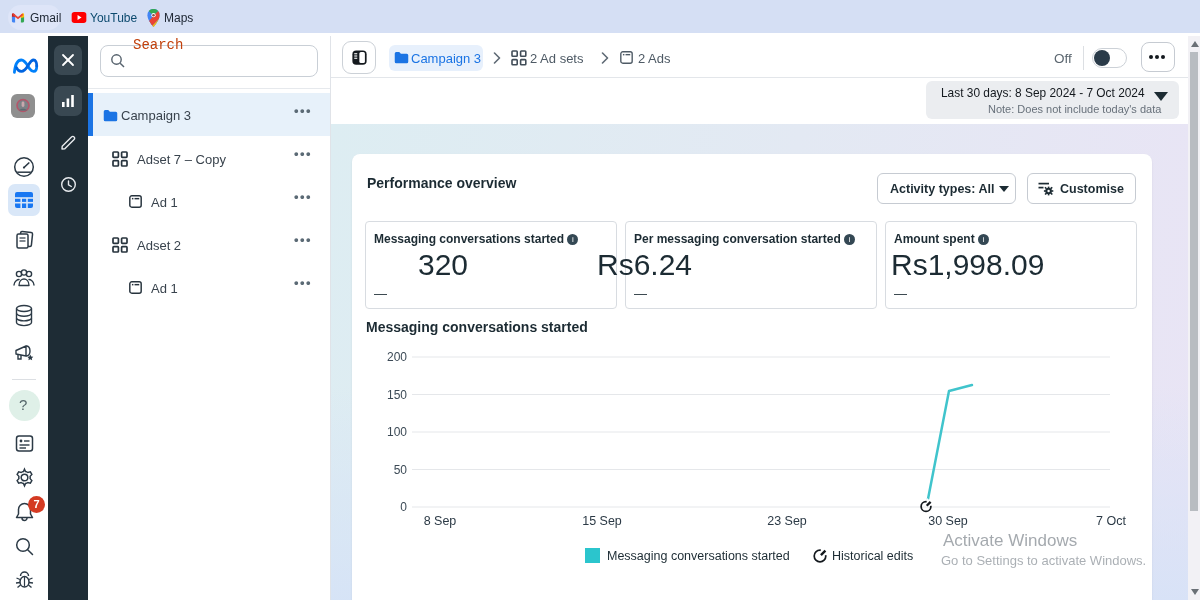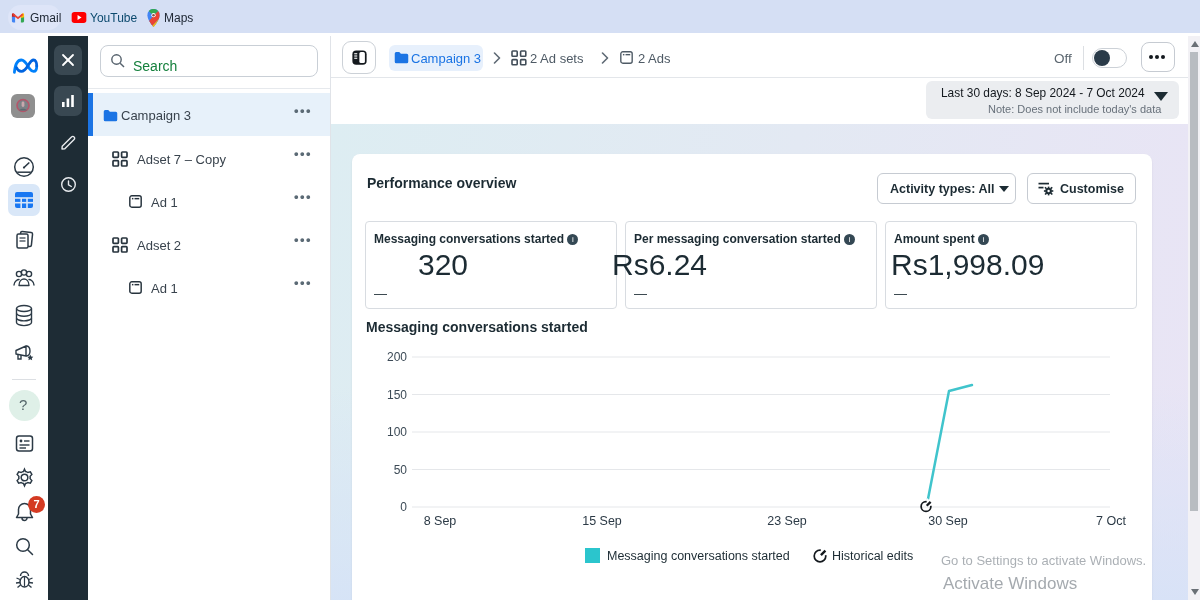--- a/index.html
+++ b/index.html
@@ -168,21 +168,21 @@
   <path d="M8.5 5 v3.8 l2.8 1.7" fill="none" stroke="#e8ebee" stroke-width="1.4" stroke-linecap="round"></path>
 </svg>
 
 <div class="abs" style="left:88px;top:36px;width:243px;height:564px;background:#fff;border-right:1px solid #e0e3e8;"></div>
 
 <div class="abs" style="left:100px;top:45px;width:218px;height:32px;border:1px solid #c9cfd6;border-radius:8px;background:#fff;"></div>
 <svg class="abs" style="left:110px;top:53px;" width="16" height="16" viewBox="0 0 16 16">
   <circle cx="6.5" cy="6.5" r="4.7" fill="none" stroke="#55616c" stroke-width="1.4"></circle>
   <line x1="10.2" y1="10.2" x2="14" y2="14" stroke="#55616c" stroke-width="1.4"></line>
 </svg>
-<div class="abs" style="left:133px;top:58px;font-size:14px;color:#15803d;">Search</div>
+<div class="abs" style="left:133px;top:37px;font-size:14px;color:#c2410c;font-family:Liberation Mono, monospace;">Search</div>
 <div class="abs" style="left:88px;top:88px;width:242px;height:1px;background:#e6e9ed;"></div>
 
 <div class="abs" style="left:88px;top:93px;width:242px;height:43px;background:#e7f1fa;border-left:5px solid #1b74e4;"></div>
 <svg class="abs" style="left:103px;top:109px;" width="15" height="13" viewBox="0 0 20 17">
   <path fill="#1b74e4" d="M1 3a2 2 0 0 1 2-2h4l2.2 2.5H17a2 2 0 0 1 2 2V14a2 2 0 0 1-2 2H3a2 2 0 0 1-2-2V3z"></path>
 </svg>
 <div class="abs" style="left:121px;top:108px;font-size:13px;color:#39434d;">Campaign 3</div>
 <div class="abs" style="left:294px;top:103px;font-size:13px;letter-spacing:1.5px;color:#5b6a75;font-weight:700;">•••</div>
 
 <svg class="abs" style="left:112px;top:151px;" width="16" height="16" viewBox="0 0 16 16">
@@ -312,21 +312,21 @@
 
 <div class="abs" style="left:365px;top:221px;width:252px;height:88px;border:1px solid #d8dce1;border-radius:4px;background:#fff;"></div>
 <div class="abs" style="left:625px;top:221px;width:252px;height:88px;border:1px solid #d8dce1;border-radius:4px;background:#fff;"></div>
 <div class="abs" style="left:885px;top:221px;width:252px;height:88px;border:1px solid #d8dce1;border-radius:4px;background:#fff;"></div>
 
 <div class="abs" style="left:374px;top:232px;font-size:12px;font-weight:700;color:#1c2b33;">Messaging conversations started <span style="display:inline-block;width:11px;height:11px;border-radius:50%;background:#344854;color:#fff;font-size:8px;font-weight:400;text-align:center;line-height:11px;vertical-align:1px;">i</span></div>
 <div class="abs" style="left:373px;top:248px;font-size:30px;font-weight:400;color:#1c2b33;margin-left:45px;">320</div>
 <div class="abs" style="left:374px;top:286px;font-size:13px;color:#1c2b33;">—</div>
 
 <div class="abs" style="left:634px;top:232px;font-size:12px;font-weight:700;color:#1c2b33;">Per messaging conversation started <span style="display:inline-block;width:11px;height:11px;border-radius:50%;background:#344854;color:#fff;font-size:8px;font-weight:400;text-align:center;line-height:11px;vertical-align:1px;">i</span></div>
-<div class="abs" style="left:612px;top:248px;font-size:30px;font-weight:400;color:#1c2b33;text-align:center;">Rs6.24</div>
+<div class="abs" style="left:597px;top:248px;font-size:30px;font-weight:400;color:#1c2b33;text-align:center;">Rs6.24</div>
 <div class="abs" style="left:634px;top:286px;font-size:13px;color:#1c2b33;">—</div>
 
 <div class="abs" style="left:894px;top:232px;font-size:12px;font-weight:700;color:#1c2b33;">Amount spent <span style="display:inline-block;width:11px;height:11px;border-radius:50%;background:#344854;color:#fff;font-size:8px;font-weight:400;text-align:center;line-height:11px;vertical-align:1px;">i</span></div>
 <div class="abs" style="left:891px;top:248px;font-size:30px;font-weight:400;color:#1c2b33;">Rs1,998.09</div>
 <div class="abs" style="left:894px;top:286px;font-size:13px;color:#1c2b33;">—</div>
 
 <div class="abs" style="left:366px;top:319px;font-size:14px;font-weight:700;color:#1c2b33;">Messaging conversations started</div>
 <svg class="abs" style="left:352px;top:340px;" width="800" height="242" viewBox="0 0 800 242">
 
   <g stroke="#e5e7ea" stroke-width="1">
@@ -362,19 +362,19 @@
   <rect x="233" y="208" width="15" height="15" fill="#2bc5cd"></rect>
   <text x="255" y="220" font-size="12.5" fill="#1c2b33">Messaging conversations started</text>
   <g transform="translate(468,216)">
     <circle cx="0" cy="0" r="5.8" fill="none" stroke="#14191e" stroke-width="1.7"></circle>
     <path d="M0 0 L10 -1.4 L1.4 -10 Z" fill="#fff"></path>
     <line x1="0.9" y1="-0.9" x2="5.4" y2="-5.4" stroke="#14191e" stroke-width="2.4"></line>
   </g>
   <text x="480" y="220" font-size="12.5" fill="#1c2b33">Historical edits</text>
 </svg>
 
-<div class="abs" style="left:943px;top:531px;font-size:17px;color:rgba(108,117,125,0.62);margin-top:43px;">Activate Windows</div>
+<div class="abs" style="left:943px;top:531px;font-size:17px;color:rgba(108,117,125,0.62);">Activate Windows</div>
 <div class="abs" style="left:941px;top:553px;font-size:13px;color:rgba(108,117,125,0.58);">Go to Settings to activate Windows.</div>
 
 <div class="abs" style="left:1188px;top:36px;width:12px;height:564px;background:#f2f1f5;"></div>
 <div class="abs" style="left:1190px;top:52px;width:8px;height:459px;background:#b8bcc1;"></div>
 <div class="abs" style="left:1191px;top:41px;width:0;height:0;border-left:4px solid transparent;border-right:4px solid transparent;border-bottom:6px solid #6a7076;"></div>
 <div class="abs" style="left:1191px;top:589px;width:0;height:0;border-left:4px solid transparent;border-right:4px solid transparent;border-top:6px solid #6a7076;"></div>
 
 </body></html>

